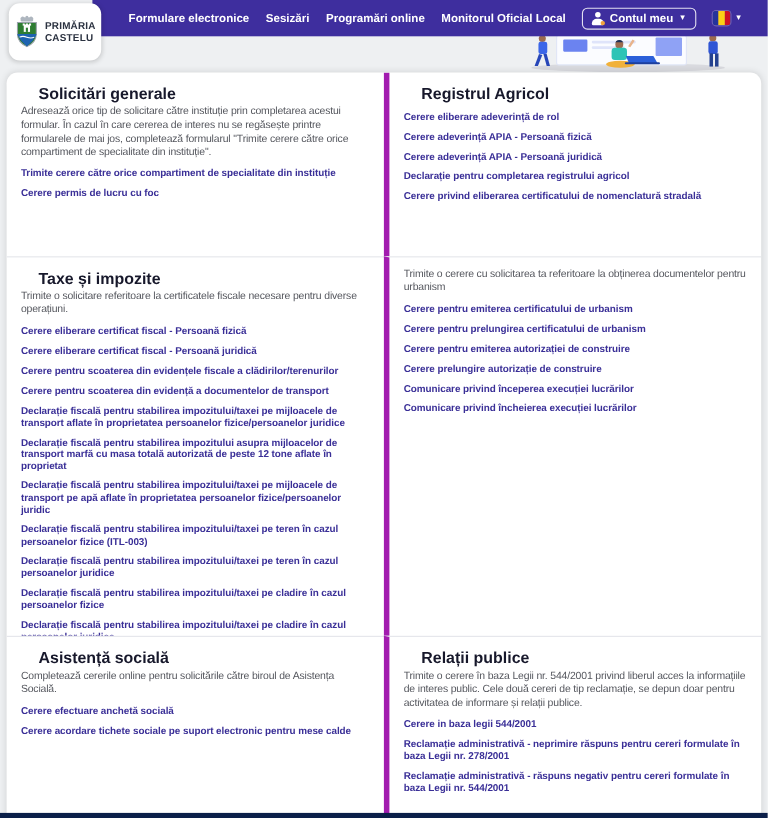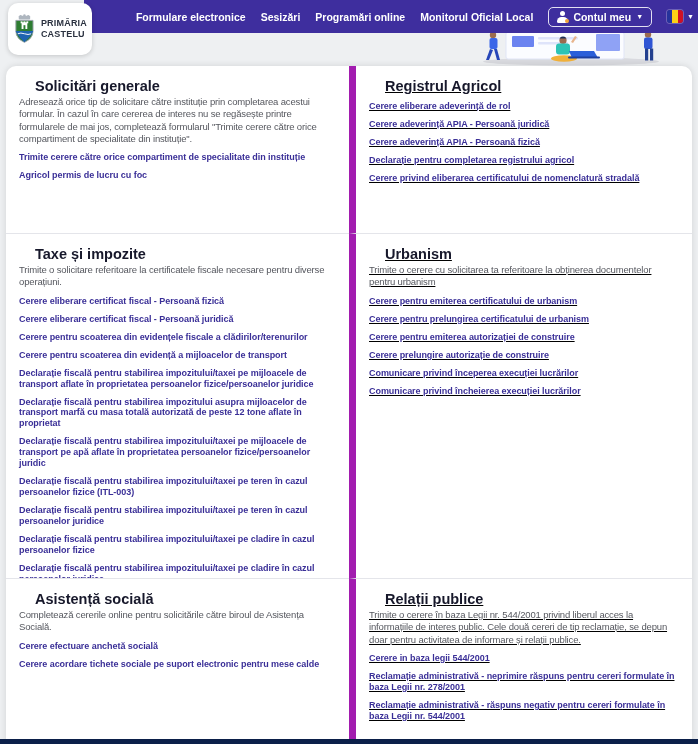--- a/index.html
+++ b/index.html
@@ -8,21 +8,21 @@
     background:#eef0f2;
     font-family:"Liberation Sans", sans-serif;
     -webkit-font-smoothing:antialiased;
   }
   
   .topbar{position:relative;height:66px;}
   .navbar{
     position:absolute;left:84px;right:0;top:0;height:33px;
     background:#3e2e9e;z-index:2;
     display:flex;align-items:center;justify-content:flex-end;
-    gap:15px;padding-right:4px;
+    gap:15px;padding-right:23px;
   }
   .nav-link{color:#fff;font-size:10.5px;font-weight:600;text-decoration:none;white-space:nowrap;cursor:pointer;}
   .account-btn{
     display:flex;align-items:center;gap:5px;
     border:1.3px solid rgba(255,255,255,.85);border-radius:5px;
     padding:3px 8px;color:#fff;font-size:10.5px;font-weight:700;
     background:transparent;cursor:pointer;white-space:nowrap;justify-content:center;
   }
   .user-ico{position:relative;width:11px;height:11px;display:inline-block;}
   .user-ico .head{position:absolute;left:3px;top:0;width:5px;height:5px;border-radius:50%;background:#fff;}
@@ -45,21 +45,21 @@
   
   .panel{
     position:absolute;top:66px;left:6px;right:6px;bottom:0;
     background:#fff;border-radius:10px 10px 0 0;
     box-shadow:0 0 7px rgba(0,0,0,.12);
     display:grid;grid-template-columns:1fr 1fr;grid-template-rows:167px 345px 1fr;
     overflow:hidden;z-index:2;
   }
   .card{padding:10px 13px 6px;border-top:1px solid #e4e5ea;overflow:hidden;}
   .card:nth-child(-n+2){border-top:none;}
-  .card:nth-child(2n){border-left:7px solid #a21caf;text-decoration:underline;}
+  .card:nth-child(2n){border-left:5px solid #a21caf;}
   .card h2{margin:2px 16px 2px;font-size:14.5px;font-weight:700;color:#17182b;}
   .desc{margin:0 0 3px;font-size:9.5px;letter-spacing:-.15px;line-height:1.3;color:#55575e;}
   .form-link{
     display:block;margin-top:7px;font-size:9px;font-weight:700;
     line-height:1.22;color:#3a2f97;text-decoration:none;letter-spacing:-.05px;cursor:pointer;
   }
   
   .footer-strip{position:absolute;left:0;right:0;bottom:0;height:5px;background:#0b1f49;z-index:5;}
 </style>
 </head>
@@ -140,47 +140,46 @@
     <path d="M93 20 L118 20 L122 27 L96 27 Z" fill="#2b5fd9"></path>
     <rect x="92" y="25.5" width="32" height="2" rx="1" fill="#1c3f9e"></rect>
   </svg>
 </header>
 
 <main class="panel" id="forms-grid">
     <section class="card">
       <h2>Solicitări generale</h2>
       <p class="desc">Adresează orice tip de solicitare către instituție prin completarea acestui formular. În cazul în care cererea de interes nu se regăsește printre formularele de mai jos, completează formularul "Trimite cerere către orice compartiment de specialitate din instituție".</p>
       <a class="form-link" href="#">Trimite cerere către orice compartiment de specialitate din instituție</a>
-      <a class="form-link" href="#">Agricol permis de lucru cu foc</a>
+      <a class="form-link" href="#">Cerere permis de lucru cu foc</a>
     </section>
     <section class="card">
       <h2>Registrul Agricol</h2>
       <a class="form-link" href="#">Cerere eliberare adeverință de rol</a>
+      <a class="form-link" href="#">Cerere adeverință APIA - Persoană fizică</a>
       <a class="form-link" href="#">Cerere adeverință APIA - Persoană juridică</a>
-      <a class="form-link" href="#">Cerere adeverință APIA - Persoană fizică</a>
       <a class="form-link" href="#">Declarație pentru completarea registrului agricol</a>
       <a class="form-link" href="#">Cerere privind eliberarea certificatului de nomenclatură stradală</a>
     </section>
     <section class="card">
       <h2>Taxe și impozite</h2>
       <p class="desc">Trimite o solicitare referitoare la certificatele fiscale necesare pentru diverse operațiuni.</p>
       <a class="form-link" href="#">Cerere eliberare certificat fiscal - Persoană fizică</a>
       <a class="form-link" href="#">Cerere eliberare certificat fiscal - Persoană juridică</a>
       <a class="form-link" href="#">Cerere pentru scoaterea din evidențele fiscale a clădirilor/terenurilor</a>
-      <a class="form-link" href="#">Cerere pentru scoaterea din evidență a mijloacelor de transport</a>
+      <a class="form-link" href="#">Cerere pentru scoaterea din evidență a documentelor de transport</a>
       <a class="form-link" href="#">Declarație fiscală pentru stabilirea impozitului/taxei pe mijloacele de transport aflate în proprietatea persoanelor fizice/persoanelor juridice</a>
       <a class="form-link" href="#">Declarație fiscală pentru stabilirea impozitului asupra mijloacelor de transport marfă cu masa totală autorizată de peste 12 tone aflate în proprietat</a>
       <a class="form-link" href="#">Declarație fiscală pentru stabilirea impozitului/taxei pe mijloacele de transport pe apă aflate în proprietatea persoanelor fizice/persoanelor juridic</a>
       <a class="form-link" href="#">Declarație fiscală pentru stabilirea impozitului/taxei pe teren în cazul persoanelor fizice (ITL-003)</a>
       <a class="form-link" href="#">Declarație fiscală pentru stabilirea impozitului/taxei pe teren în cazul persoanelor juridice</a>
       <a class="form-link" href="#">Declarație fiscală pentru stabilirea impozitului/taxei pe cladire în cazul persoanelor fizice</a>
       <a class="form-link" href="#">Declarație fiscală pentru stabilirea impozitului/taxei pe cladire în cazul persoanelor juridice</a>
     </section>
     <section class="card">
-      <h2>Urbanism</h2>
       <p class="desc">Trimite o cerere cu solicitarea ta referitoare la obținerea documentelor pentru urbanism</p>
       <a class="form-link" href="#">Cerere pentru emiterea certificatului de urbanism</a>
       <a class="form-link" href="#">Cerere pentru prelungirea certificatului de urbanism</a>
       <a class="form-link" href="#">Cerere pentru emiterea autorizației de construire</a>
       <a class="form-link" href="#">Cerere prelungire autorizație de construire</a>
       <a class="form-link" href="#">Comunicare privind începerea execuției lucrărilor</a>
       <a class="form-link" href="#">Comunicare privind încheierea execuției lucrărilor</a>
     </section>
     <section class="card">
       <h2>Asistență socială</h2>

